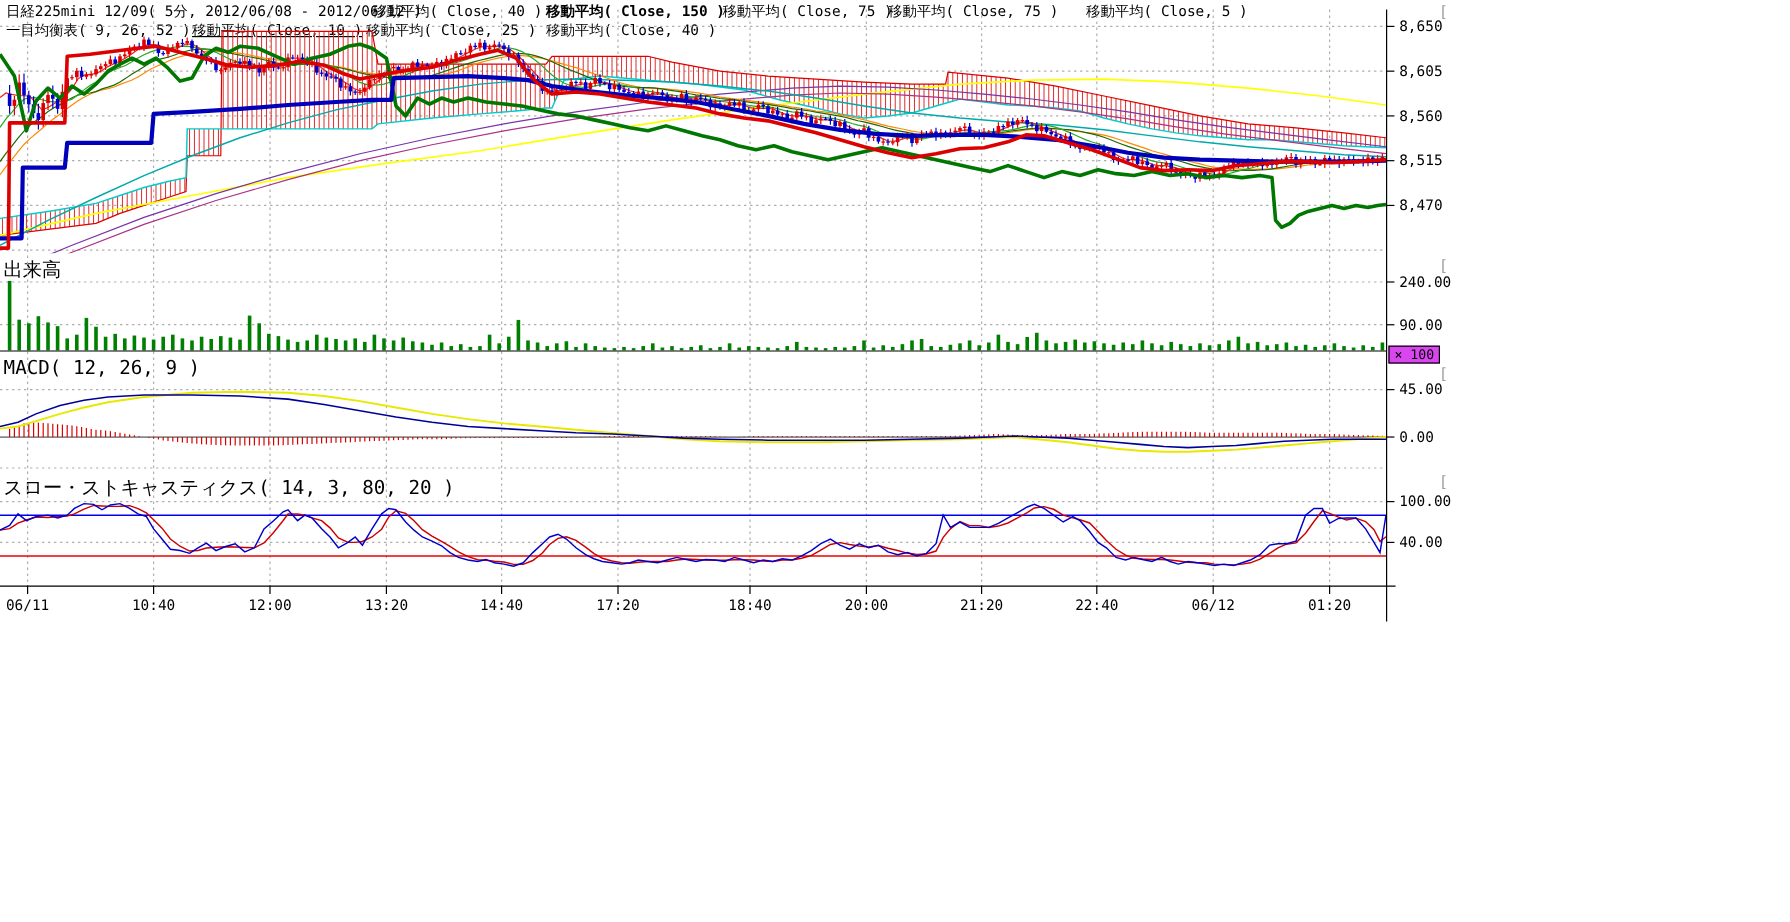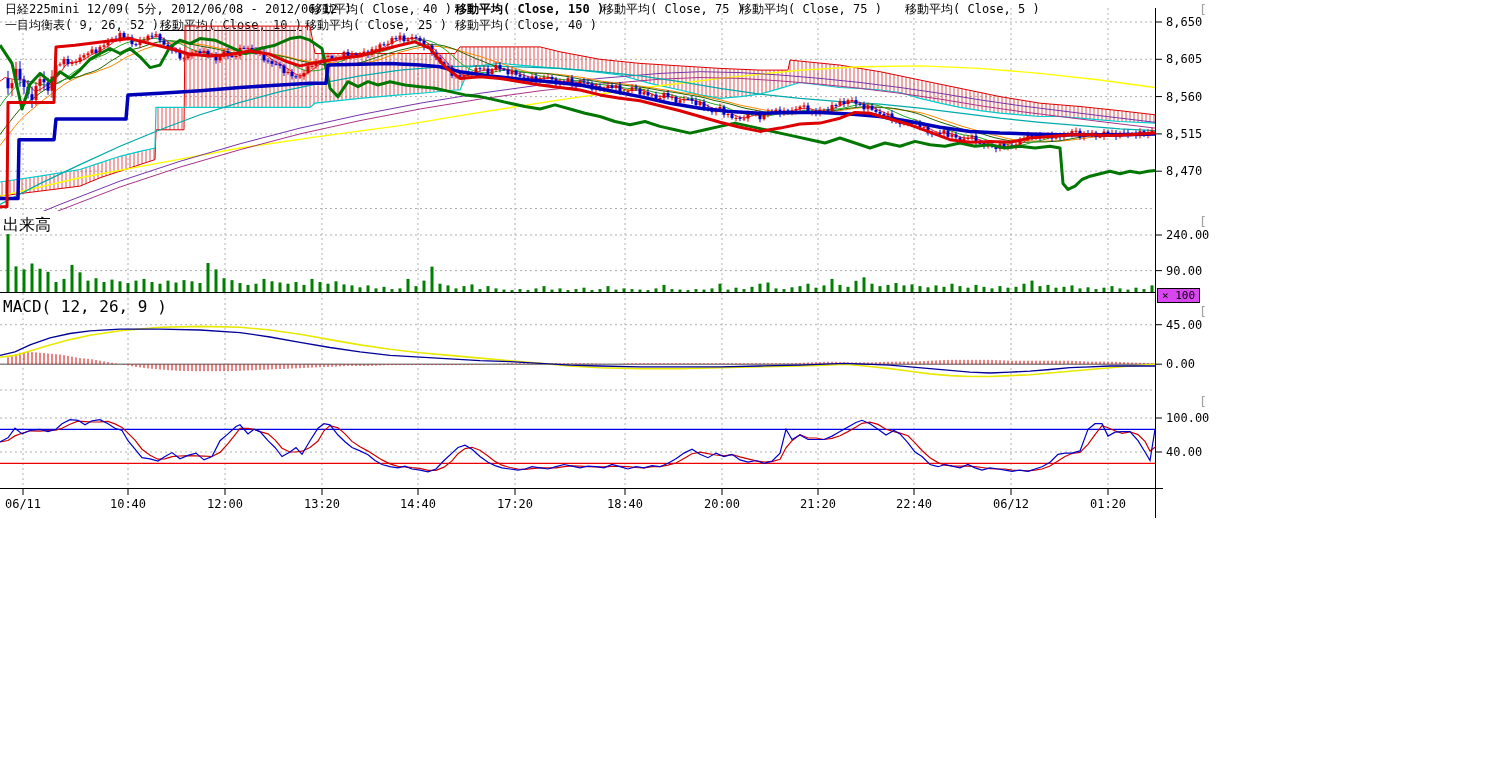--- a/index.html
+++ b/index.html
@@ -17,20 +17,21 @@
 
 <div id="screen">
   <div class="hdr">
     <span id="hdr-title" style="left:5px;top:2px">日経225mini 12/09( 5分, 2012/06/08 - 2012/06/12 )</span>
     <span id="legend-row1"><span style="left: 310px; top: 2px;">移動平均( Close, 40 )</span><span style="left: 455px; top: 2px; font-weight: bold;">移動平均( Close, 150 )</span><span style="left: 602px; top: 2px;">移動平均( Close, 75 )</span><span style="left: 740px; top: 2px;">移動平均( Close, 75 )</span><span style="left: 905px; top: 2px;">移動平均( Close, 5 )</span></span>
     <span id="legend-row2"><span style="left: 5px; top: 18px;">一目均衡表( 9, 26, 52 )</span><span style="left: 160px; top: 18px; text-decoration: underline;">移動平均( Close, 10 )</span><span style="left: 305px; top: 18px; text-align: right;">移動平均( Close, 25 )</span><span style="left: 455px; top: 18px;">移動平均( Close, 40 )</span></span>
   </div>
 
   <div class="ptitle" style="left:3px;top:215px">出来高</div>
   <div class="ptitle" style="left:3px;top:297px">MACD( 12, 26, 9 )</div>
+  <div class="ptitle" style="left:3px;top:397px">スロー・ストキャスティクス( 14, 3, 80, 20 )</div>
 
   <svg id="chartsvg" width="1230" height="530">
     <defs>
       <pattern id="hatch" width="4" height="4" patternUnits="userSpaceOnUse">
         <path d="M2 0 V4" stroke="#dd2222" stroke-width="0.8"></path>
       </pattern>
       <clipPath id="clipPrice">
           <rect x="0" y="8" width="1156" height="203"></rect>
         </clipPath>
     </defs>

